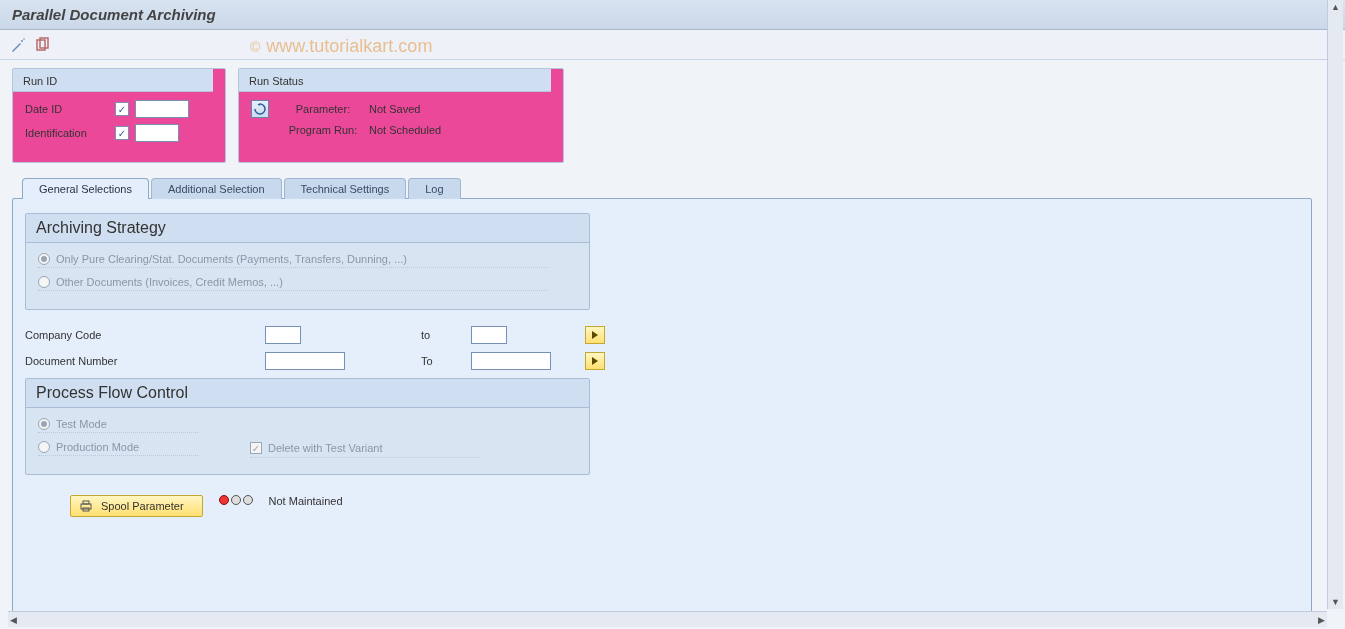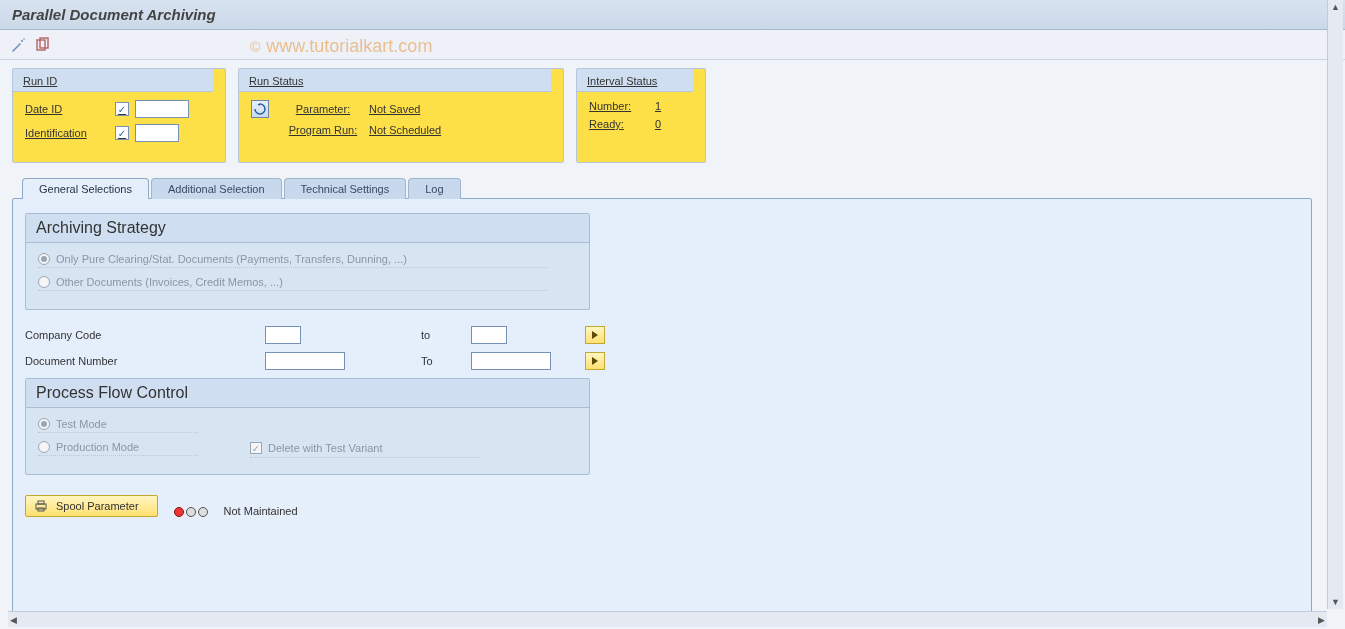--- a/index.html
+++ b/index.html
@@ -75,25 +75,24 @@
       color: #555;
       cursor: pointer;
       user-select: none;
     }
     .panel-row {
       display: flex;
       gap: 12px;
       margin-bottom: 14px;
     }
     .panel {
-      background: #fde047;
+      background: #ec4899;
       border: 1px solid #b5c6dc;
       border-radius: 2px;
       padding: 0 12px 10px 0;
-      text-decoration: underline;
     }
     .panel-title {
       font-size: 11px;
       color: #333;
       padding: 6px 10px 4px 10px;
       border-bottom: 1px solid #b5c6dc;
       background: #cfdef0;
     }
     .panel-body {
       padding: 8px 12px 4px 12px;
@@ -261,21 +260,21 @@
       align-items: center;
       gap: 8px;
       background: linear-gradient(#fff6c2,#ffe070);
       border: 1px solid #c2a830;
       padding: 3px 18px 3px 8px;
       cursor: pointer;
       border-radius: 2px;
       color: #333;
       font-size: 11px;
     }
-    .spool-row { display: flex; align-items: flex-end; gap: 16px; margin-top: 20px; }
+    .spool-row { display: flex; align-items: flex-start; gap: 16px; margin-top: 20px; margin-left: 45px; }
     .traffic {
       display: inline-flex; gap: 2px; align-items: center;
     }
     .traffic .dot { width: 10px; height: 10px; border-radius: 50%; border:1px solid #555; }
     .traffic .red { background: #e33; border-color:#8a1010;}
     .traffic .off { background: #ddd; }
     .watermark {
       position: absolute;
       top: 36px;
       left: 250px;
@@ -349,33 +348,20 @@
           <span class="status-key">Parameter:</span>
           <span class="status-val">Not Saved</span>
         </div>
         <div class="status-line" style="padding-left:26px;">
           <span class="status-key">Program Run:</span>
           <span class="status-val">Not Scheduled</span>
         </div>
       </div>
     </div>
 
-    <div class="panel interval">
-      <div class="panel-title">Interval Status</div>
-      <div class="panel-body">
-        <div class="iv-row">
-          <span class="iv-key">Number:</span>
-          <span>1</span>
-        </div>
-        <div class="iv-row">
-          <span class="iv-key">Ready:</span>
-          <span>0</span>
-        </div>
-      </div>
-    </div>
 
   </div>
 
   <div class="tabs">
     <div class="tab active">General Selections</div>
     <div class="tab">Additional Selection</div>
     <div class="tab">Technical Settings</div>
     <div class="tab">Log</div>
   </div>
 

